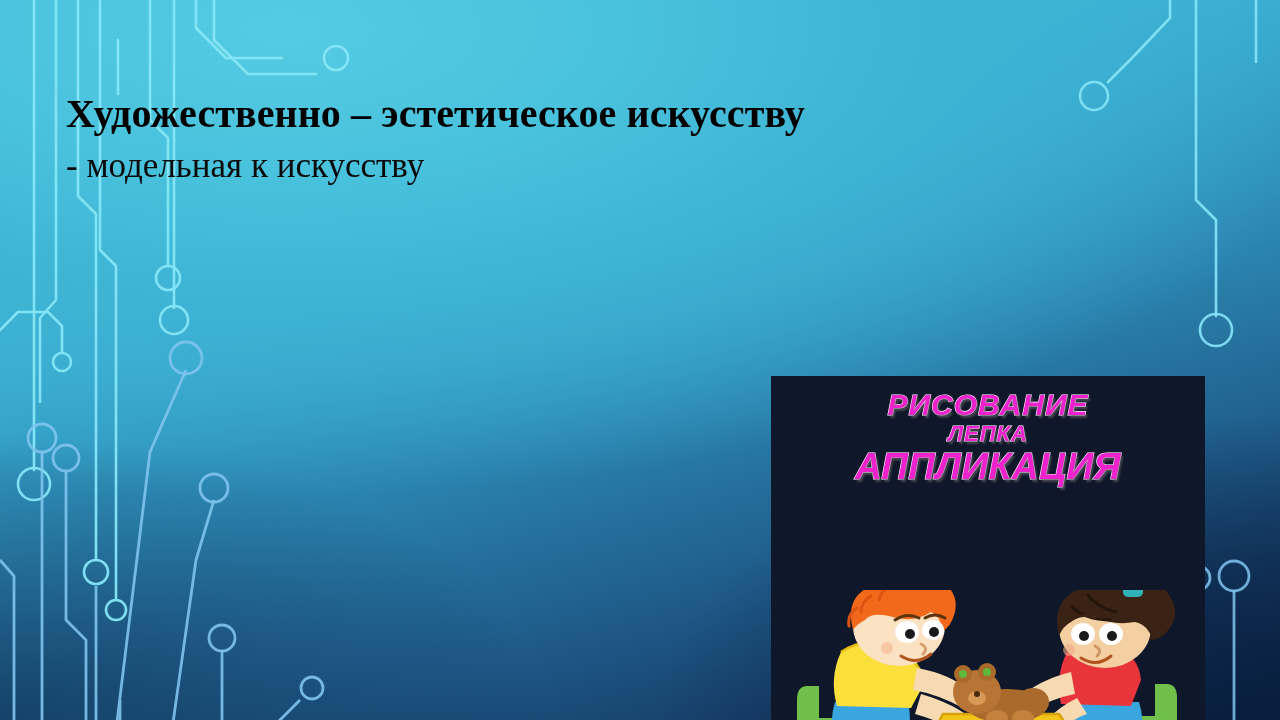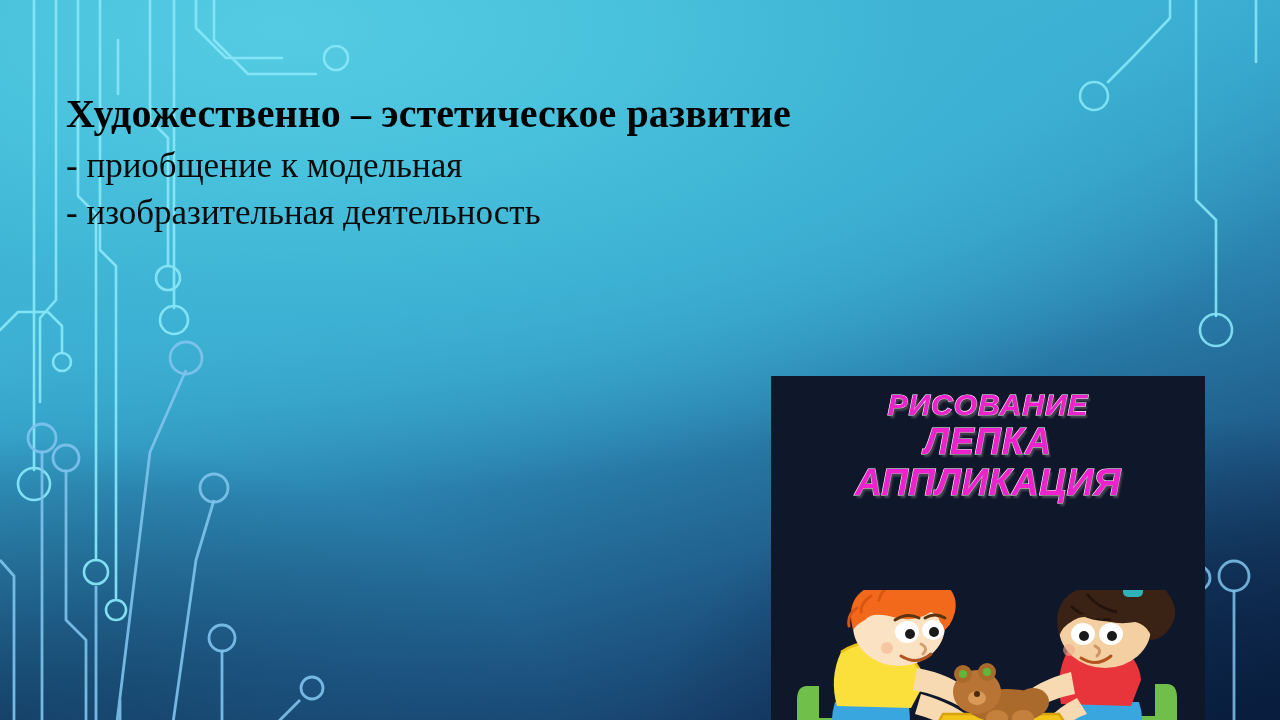--- a/index.html
+++ b/index.html
@@ -87,21 +87,21 @@
     font-style: italic;
     font-size: 30px;
     line-height: 1.12;
     letter-spacing: 1px;
     color: #ee22cc;
     -webkit-text-stroke: 1.2px #ffffff;
     paint-order: stroke fill;
     text-shadow: 2px 3px 2px rgba(110,110,110,.55);
   }
   #picture-heading .hl { display: block; }
-  #picture-heading .hl2 { font-size: 36px; }
+  #picture-heading .hl2 { font-size: 22px; }
   #picture-heading .hl3 { font-size: 37px; letter-spacing: .5px; }
   #picture-art {
     position: absolute;
     left: 0;
     bottom: 2px;
     width: 434px;
     height: 200px;
   }
 </style>
 </head>
@@ -190,23 +190,22 @@
       <path d="M82 700 L82 730"></path>
     </g>
     <g fill="none" stroke="#7fc4ee" stroke-width="2.8" opacity=".85">
       <circle cx="150" cy="404" r="14"></circle>
       <circle cx="178" cy="578" r="12"></circle>
       <circle cx="214" cy="576" r="15"></circle>
     </g>
   </svg>
 
   <div id="text-block">
-    <h1 id="slide-title">Художественно – эстетическое развитие</h1>
-    <p class="bullet-line">- приобщение к модельная</p>
-    <p class="bullet-line">- изобразительная деятельность</p>
+    <h1 id="slide-title">Художественно – эстетическое искусству</h1>
+    <p class="bullet-line">- модельная к искусству</p>
   </div>
 
   <div id="picture-card">
 
     <div id="picture-heading">
       <span class="hl hl1">РИСОВАНИЕ</span>
       <span class="hl hl2">ЛЕПКА</span>
       <span class="hl hl3">АППЛИКАЦИЯ</span>
     </div>
 

